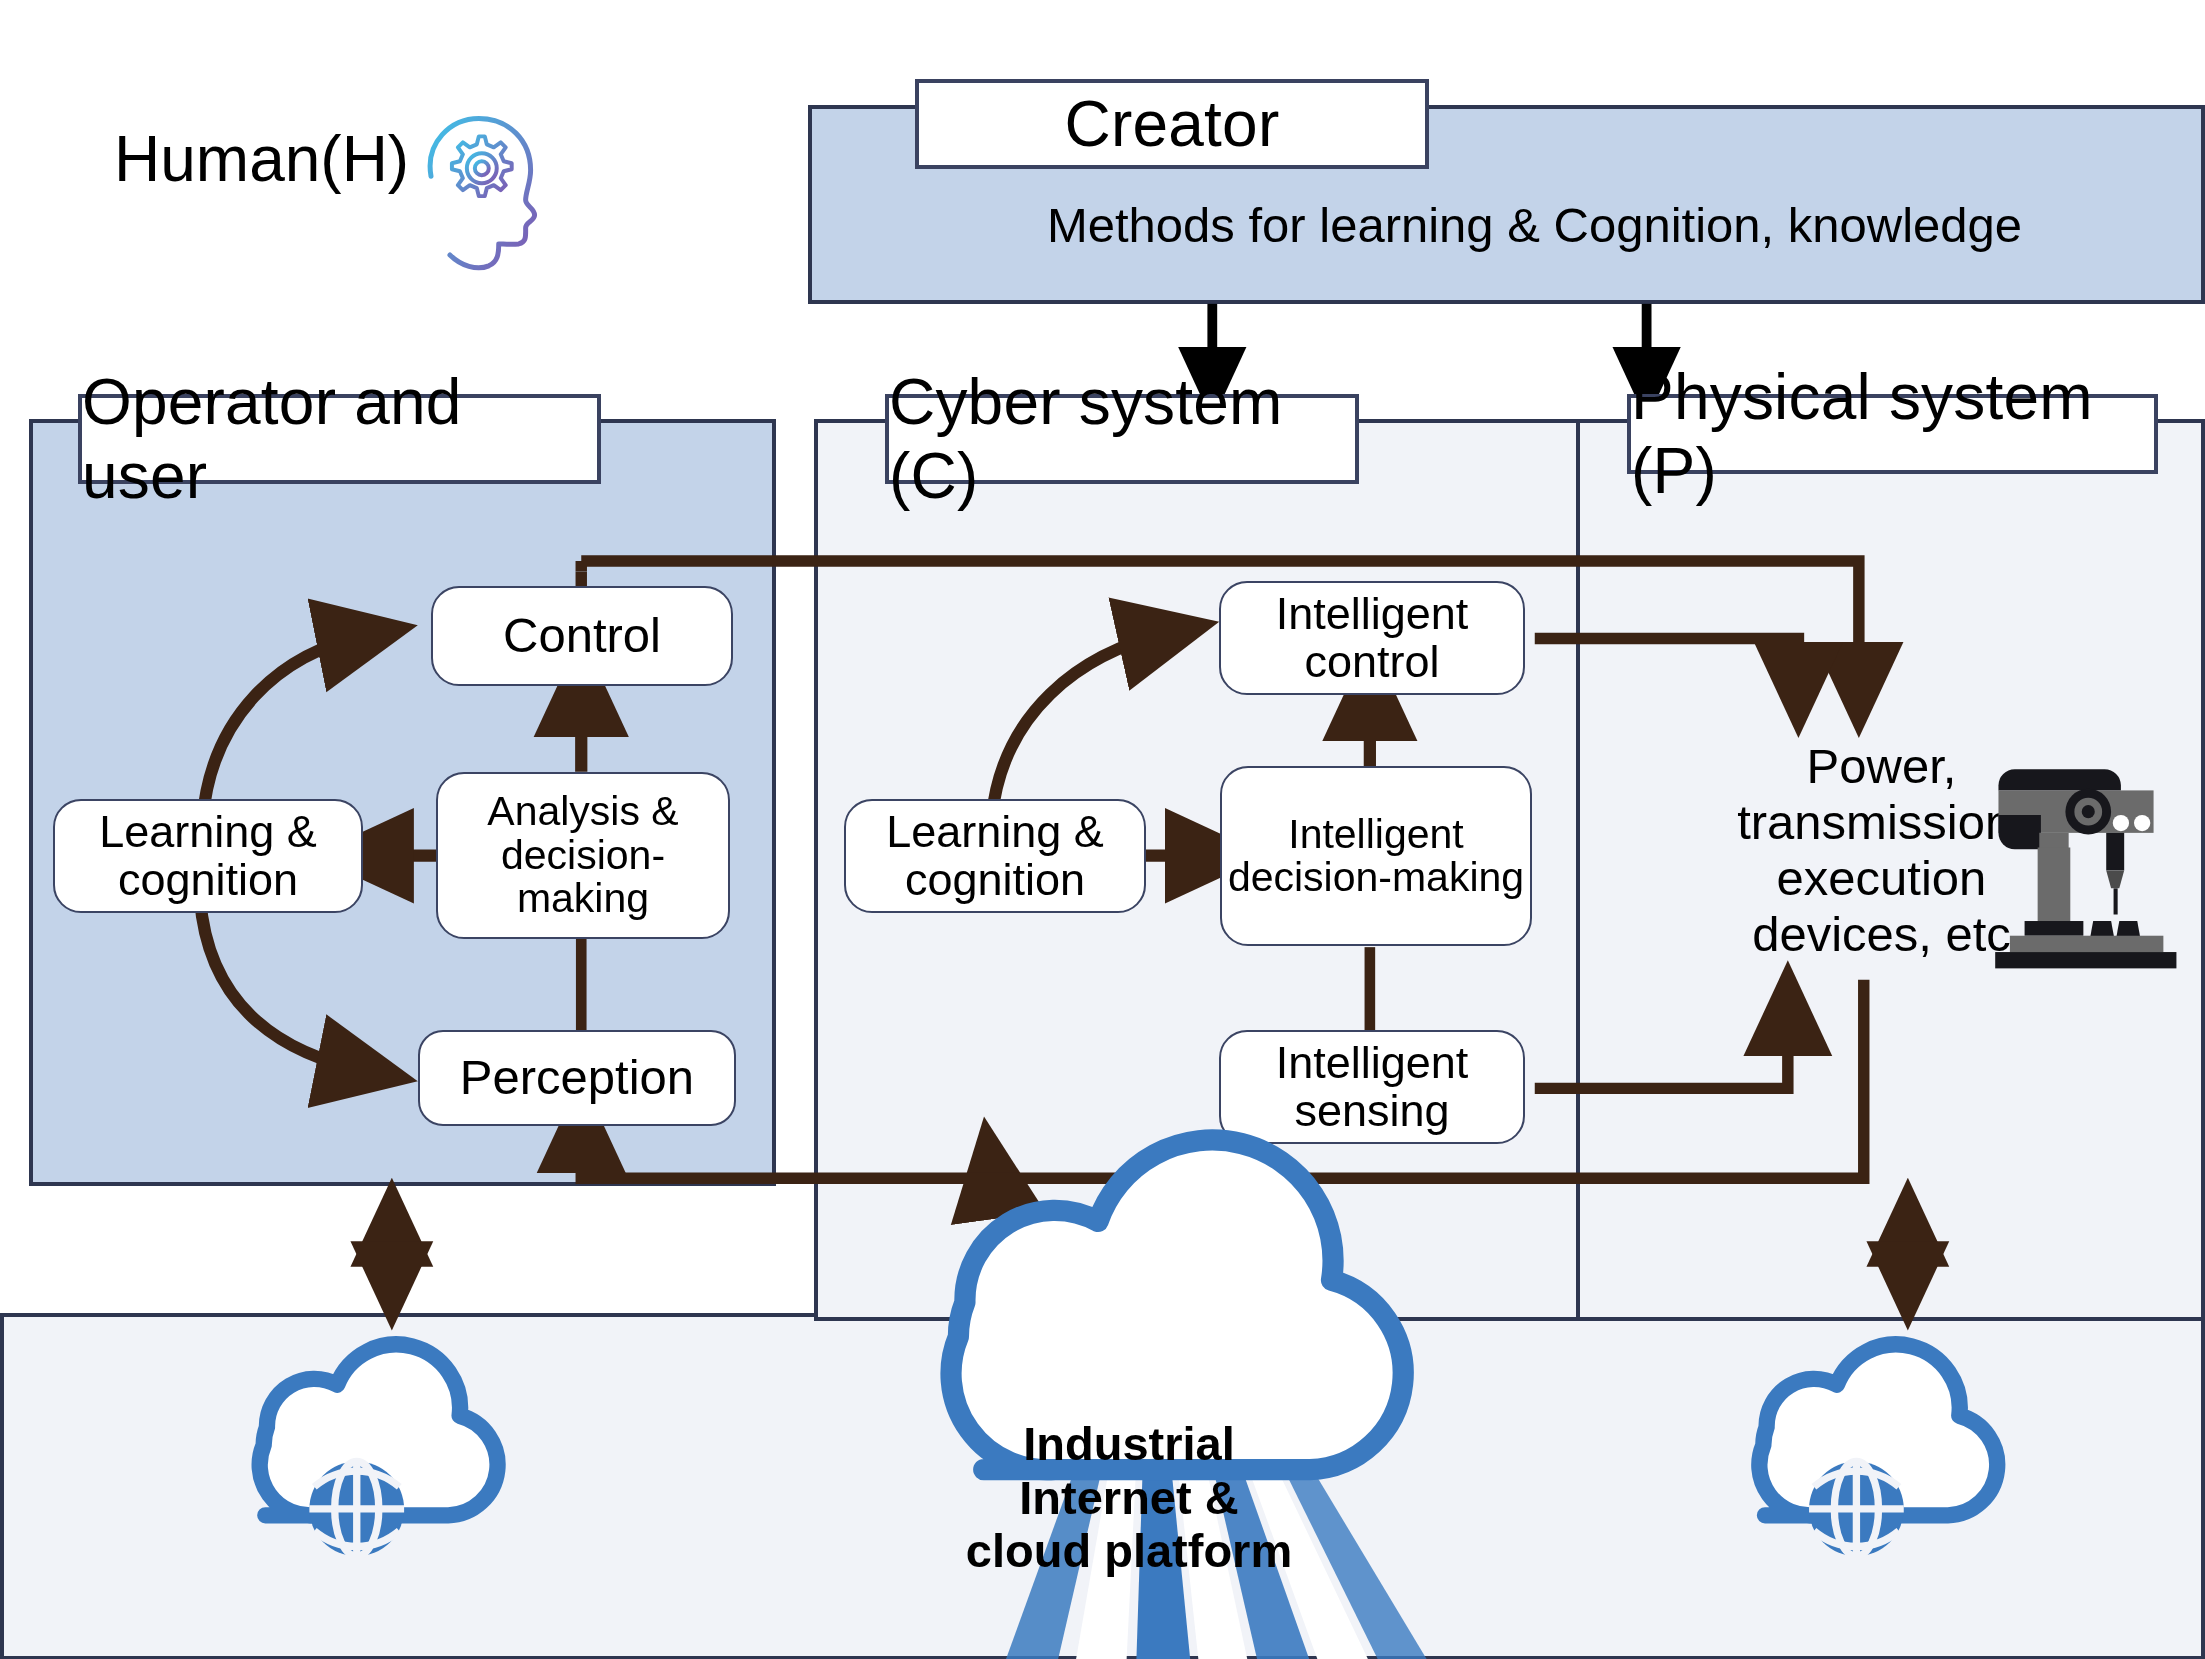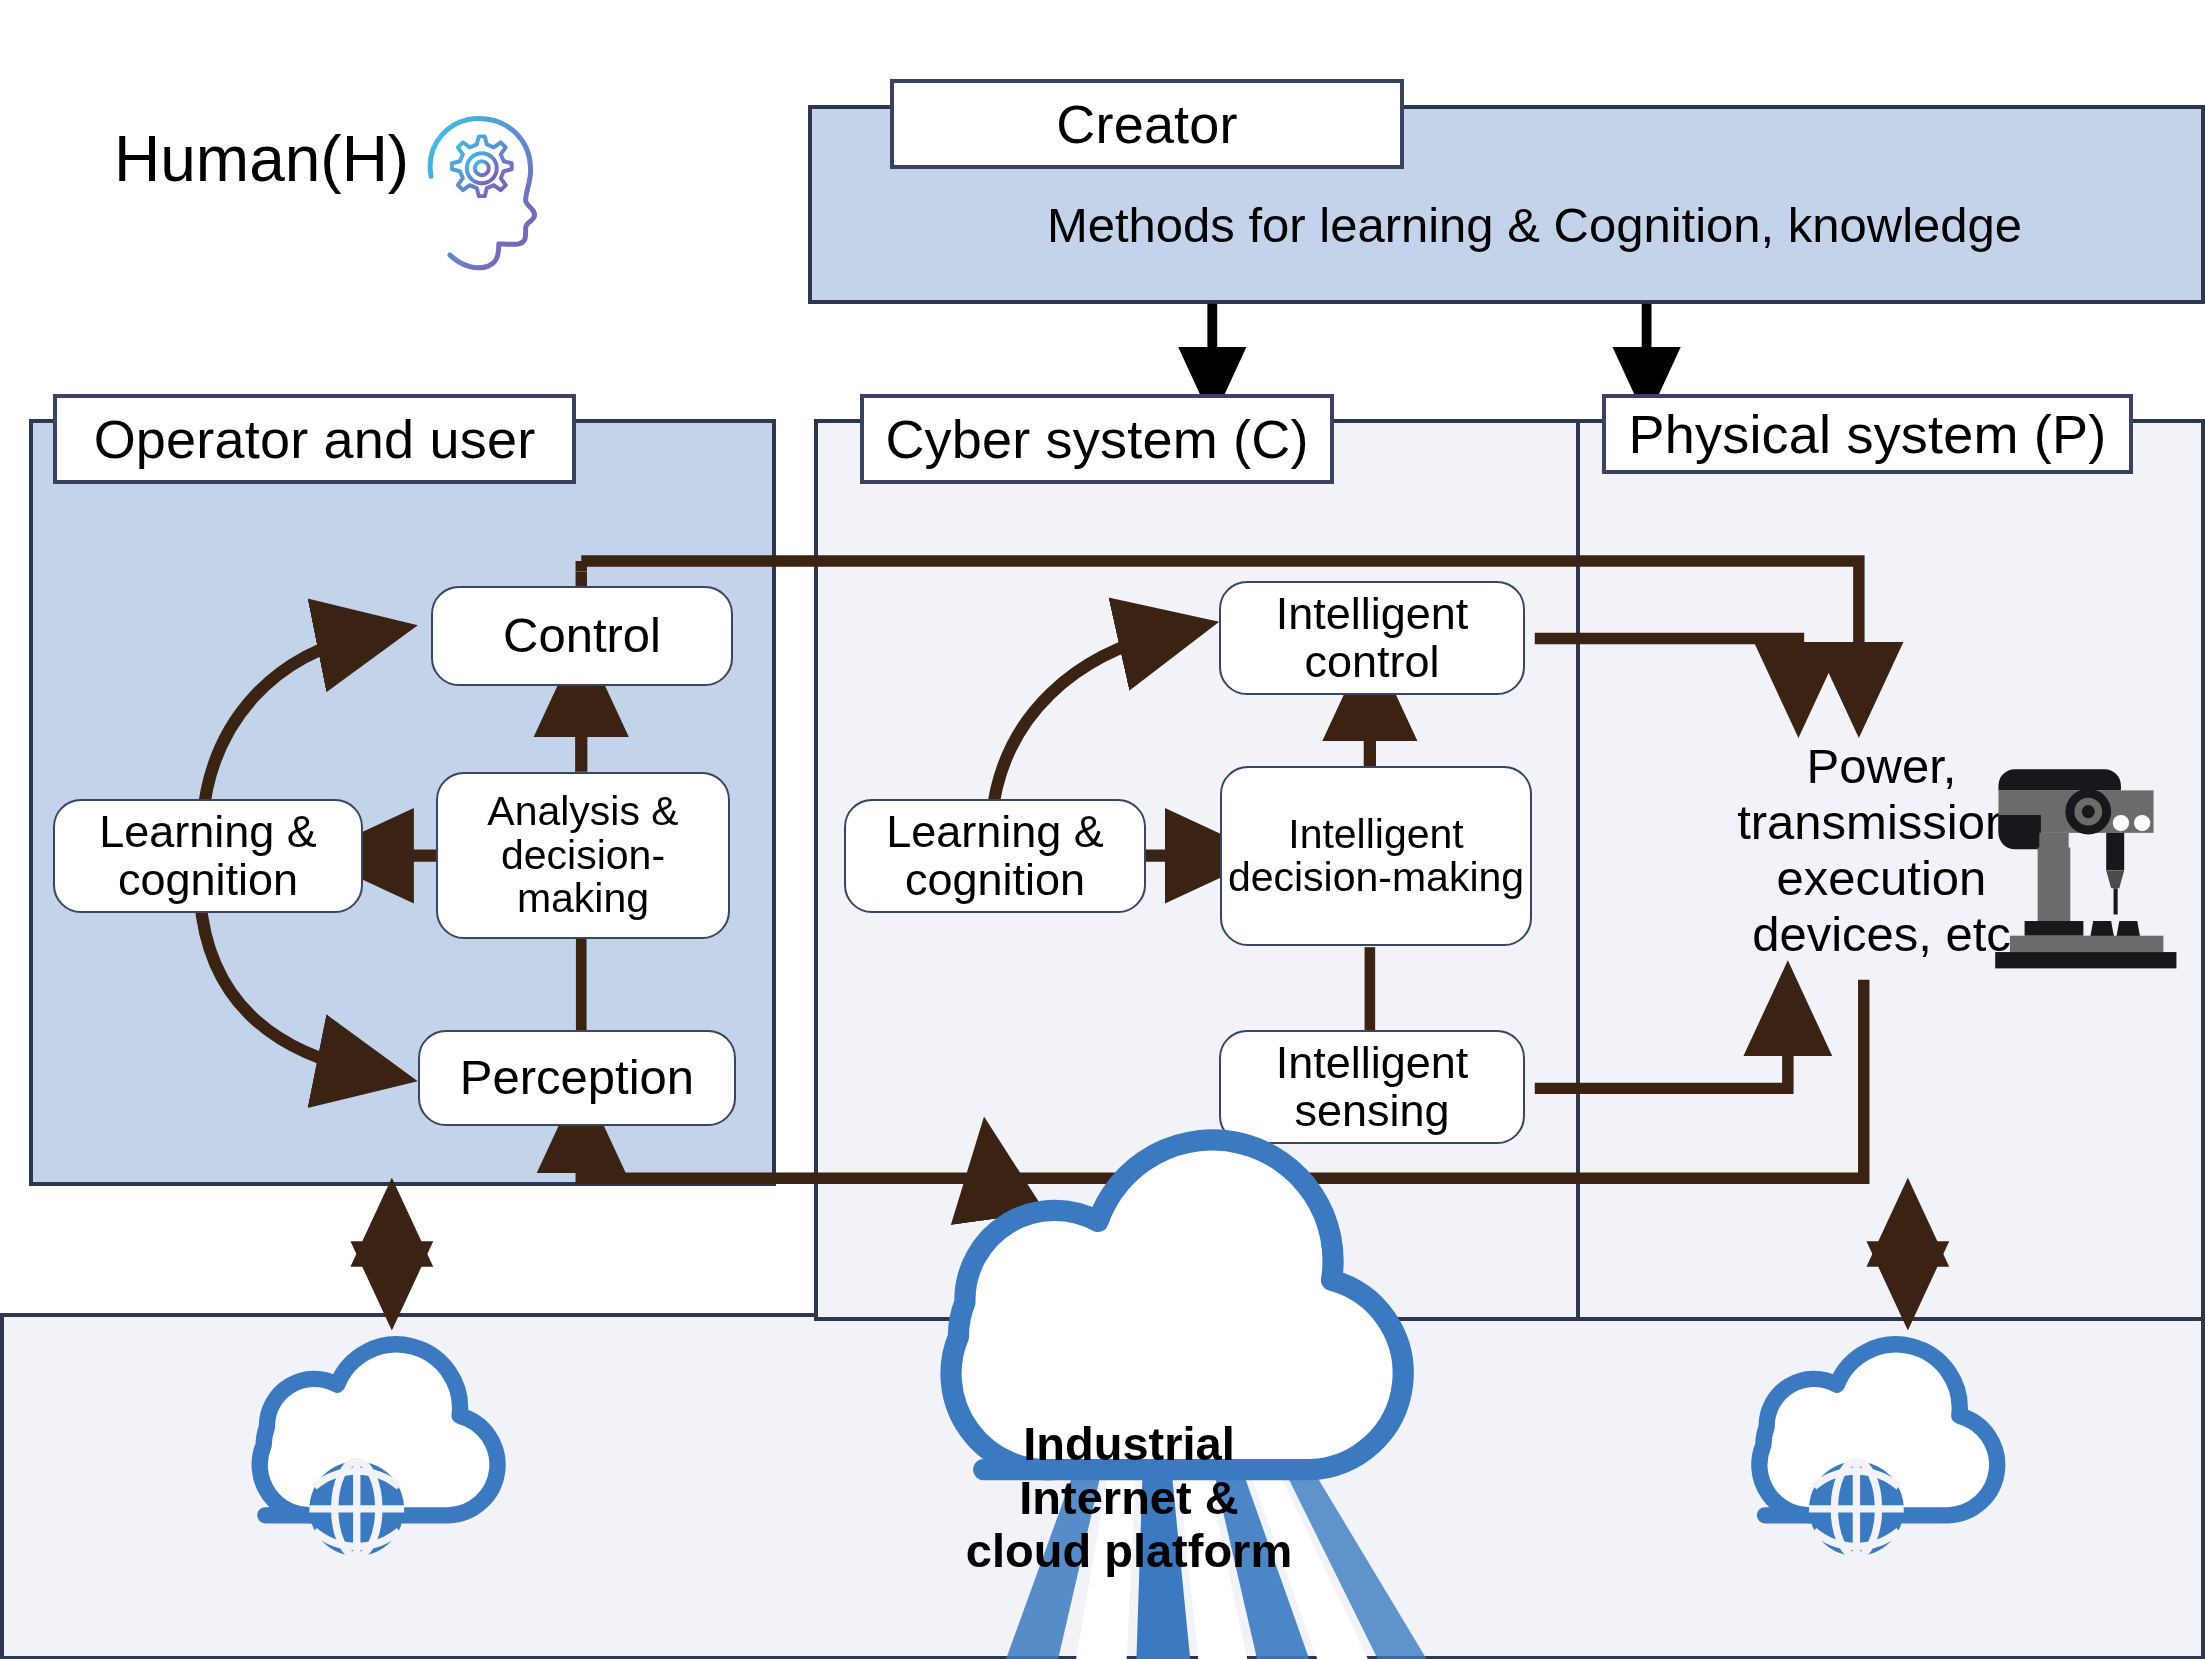--- a/index.html
+++ b/index.html
@@ -28,24 +28,25 @@
 
   
   .title-tab {
     position: absolute;
     background: #ffffff;
     border: 4.1px solid #3a4260;
     box-sizing: border-box;
     display: flex;
     align-items: center;
     justify-content: center;
-    font-size: 54px;
+    font-size: 64px;
     color: #000;
     letter-spacing: 0.2px;
     z-index: 30;
+    margin-left: 25px;
   }
 
   
   .node {
     position: absolute;
     background: #ffffff;
     border: 2.4px solid #3b4463;
     border-radius: 28px;
     box-sizing: border-box;
     display: flex;
@@ -192,21 +193,21 @@
   <div class="node mid" style="left:53px; top:799px; width:310px; height:114px; white-space:pre-line;">
     <span>Learning &amp;
 cognition</span>
   </div>
 
   <div class="node small" style="left:436px; top:772px; width:294px; height:167px; white-space:pre-line;">
     <span>Analysis &amp;
 decision-making</span>
   </div>
 
-  <div class="node big" style="left:418px; top:1030px; width:318px; height:96px;">
+  <div class="node big" style="left:418px; top:1030px; width:318px; height:96px;border-radius:25px;">
     <span>Perception</span>
   </div>
 
   <div class="node mid" style="left:1219px; top:581px; width:306px; height:114px; white-space:pre-line;">
     <span>Intelligent
 control</span>
   </div>
 
   <div class="node mid" style="left:844px; top:799px; width:302px; height:114px; white-space:pre-line;">
     <span>Learning &amp;

